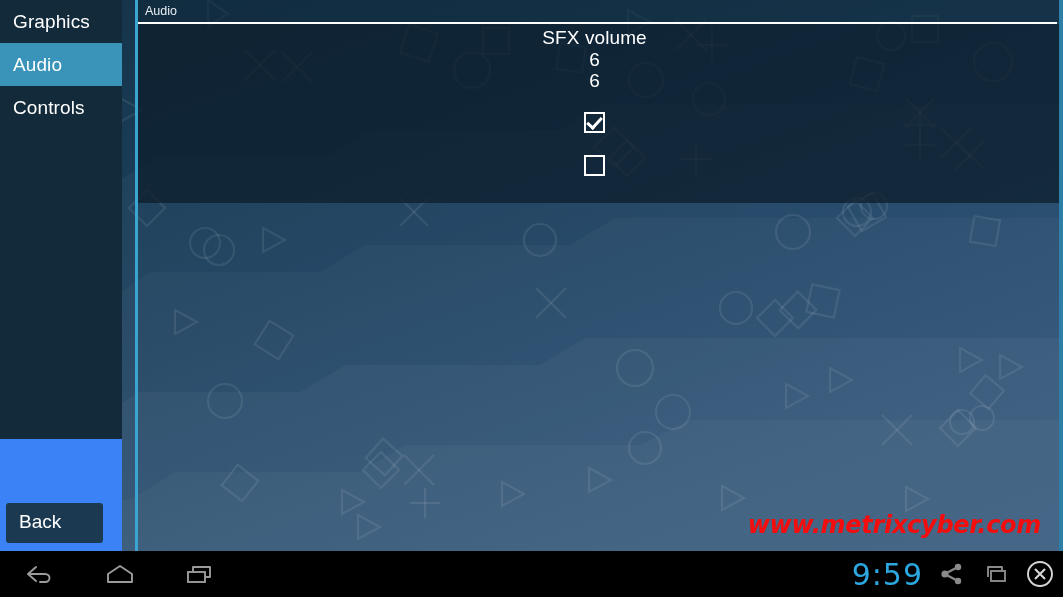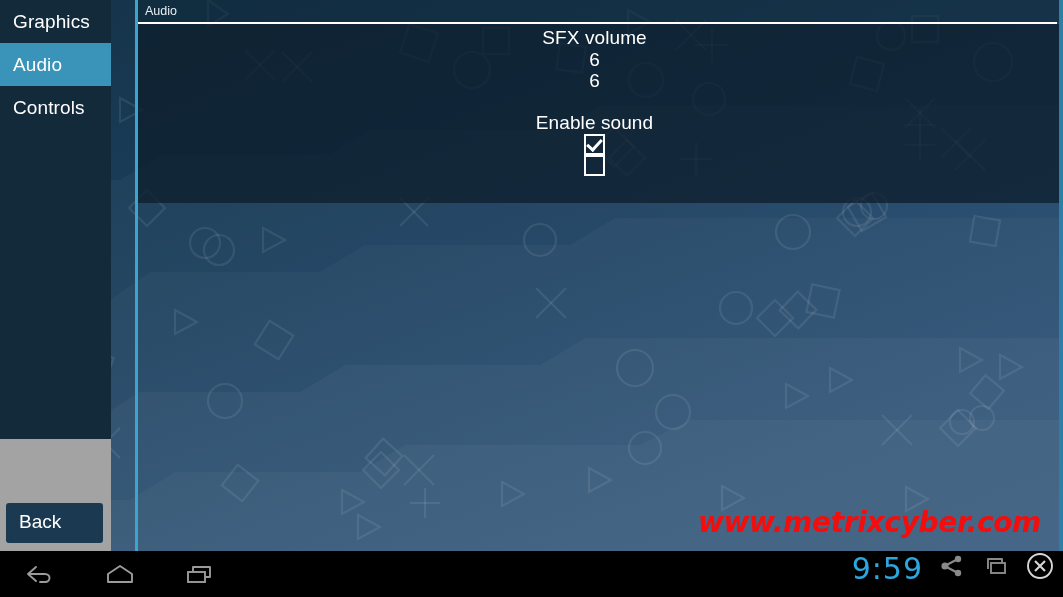--- a/index.html
+++ b/index.html
@@ -37,23 +37,23 @@
   }
   .bg-base {
     background: linear-gradient(160deg, #153349 0%, #1a3d58 28%, #23486a 58%, #2b5074 80%, #2d5478 100%);
   }
   .bg-shapes { opacity: 1; }
 
   
   .sidebar {
     position: absolute;
     left: 0; top: 0;
-    width: 111px;
+    width: 122px;
     height: 551px;
-    background: #a3a3a3;
+    background: #3b82f6;
     z-index: 5;
   }
   .side-item {
     height: 43px;
     display: flex;
     align-items: center;
     padding-left: 13px;
     box-sizing: border-box;
     color: #ffffff;
     font-size: 19px;
@@ -164,21 +164,21 @@
     border-width: 0 3px 3px 0;
     transform: rotate(42deg);
   }
 
   
   .watermark {
     position: absolute;
     right: 22px;
     bottom: 12px;
     color: #f40d0d;
-    font-size: 28px;
+    font-size: 24px;
     font-weight: bold;
     font-style: italic;
     letter-spacing: -0.3px;
     z-index: 7;
     font-family: "DejaVu Sans", sans-serif;
   }
 
   
   .navbar {
     position: absolute;
@@ -201,21 +201,21 @@
     display: flex;
     align-items: center;
     justify-content: center;
     cursor: pointer;
   }
   .nav-right {
     position: absolute;
     right: 8px; top: 0;
     height: 46px;
     display: flex;
-    align-items: flex-start;
+    align-items: center;
     gap: 14px;
   }
   .clock {
     color: #2ca7e0;
     font-size: 30px;
     letter-spacing: 1px;
     font-family: "DejaVu Sans", sans-serif;
   }
   .nav-icon-sm {
     width: 30px;
@@ -403,21 +403,20 @@
         <div class="row">
           <span class="row-label">SFX volume</span>
           <span class="row-value">6</span>
         </div>
 
         <div class="row">
           <span class="row-value">6</span>
         </div>
 
         <div class="row">
-          <span class="row-label">Enable sound</span>
           <span class="checkbox checked"></span>
         </div>
 
         <div class="row">
           <span class="checkbox"></span>
         </div>
 
       </div>
     </div>
 

